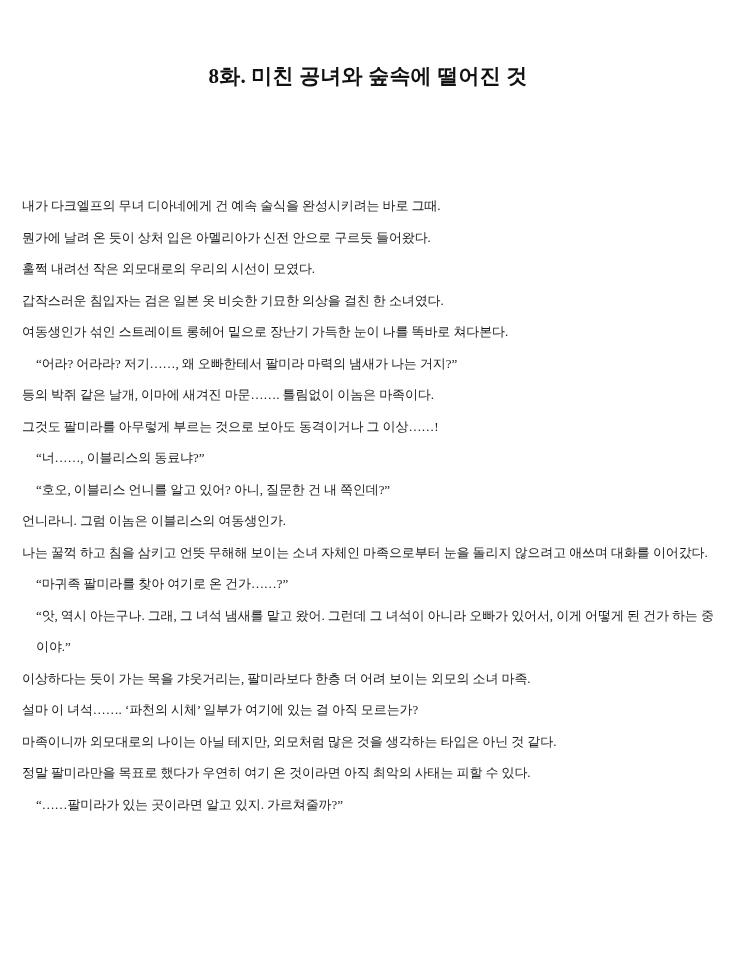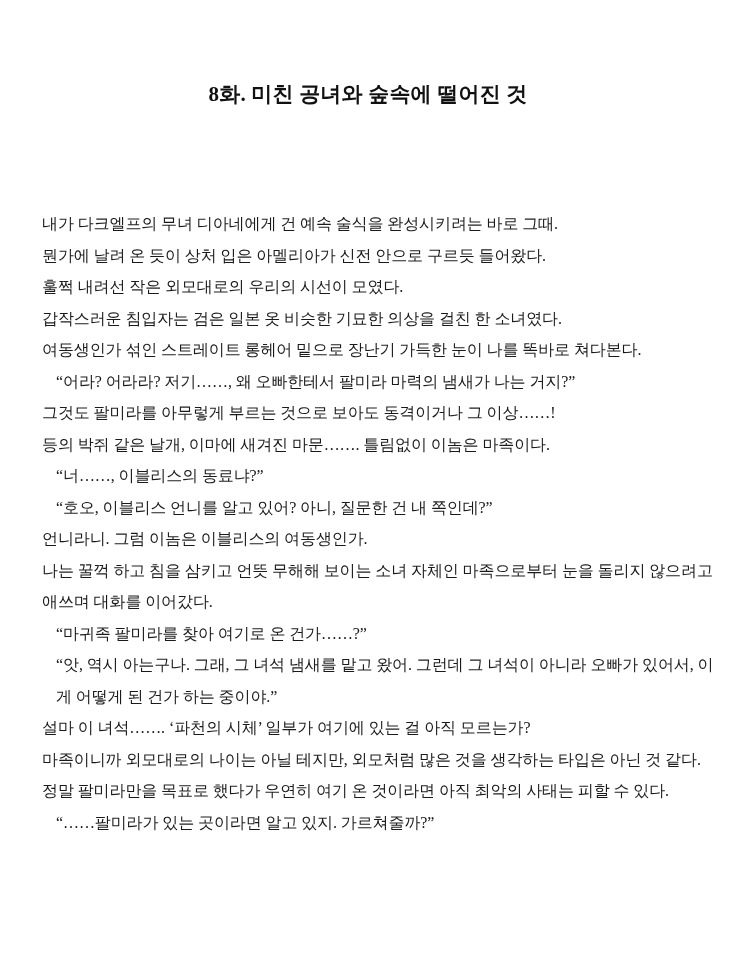--- a/index.html
+++ b/index.html
@@ -18,31 +18,30 @@
     min-height: 953px;
     box-sizing: border-box;
     position: relative;
     background: #ffffff;
   }
   .chapter-title {
     text-align: center;
     font-size: 21px;
     font-weight: bold;
     letter-spacing: 0.2px;
-    padding-top: 80px;
+    padding-top: 62px;
     color: #111111;
   }
   .body-text {
     margin-top: 100px;
     padding: 0 22px 0 22px;
-    font-size: 16px;
+    font-size: 13px;
     line-height: 31.5px;
     color: #1a1a1a;
     letter-spacing: -0.1px;
-    margin-left: 20px;
   }
   .para {
     margin: 0;
     white-space: pre-wrap;
     word-break: break-all;
   }
   .indent {
     text-indent: 0;
     padding-left: 14px;
   }
@@ -54,27 +53,28 @@
 
   <div class="chapter-title">8화. 미친 공녀와 숲속에 떨어진 것</div>
 
   <div class="body-text">
       <div class="para">내가 다크엘프의 무녀 디아네에게 건 예속 술식을 완성시키려는 바로 그때.</div>
       <div class="para">뭔가에 날려 온 듯이 상처 입은 아멜리아가 신전 안으로 구르듯 들어왔다.</div>
       <div class="para">훌쩍 내려선 작은 외모대로의 우리의 시선이 모였다.</div>
       <div class="para">갑작스러운 침입자는 검은 일본 옷 비슷한 기묘한 의상을 걸친 한 소녀였다.</div>
       <div class="para">여동생인가 섞인 스트레이트 롱헤어 밑으로 장난기 가득한 눈이 나를 똑바로 쳐다본다.</div>
       <div class="para indent">“어라? 어라라? 저기……, 왜 오빠한테서 팔미라 마력의 냄새가 나는 거지?”</div>
+      <div class="para">등의 박쥐 같은 날개, 이마에 새겨진 마문……. 틀림없이 이놈은 마족이다.</div>
       <div class="para">그것도 팔미라를 아무렇게 부르는 것으로 보아도 동격이거나 그 이상……!</div>
-      <div class="para">등의 박쥐 같은 날개, 이마에 새겨진 마문……. 틀림없이 이놈은 마족이다.</div>
       <div class="para indent">“너……, 이블리스의 동료냐?”</div>
       <div class="para indent">“호오, 이블리스 언니를 알고 있어? 아니, 질문한 건 내 쪽인데?”</div>
       <div class="para">언니라니. 그럼 이놈은 이블리스의 여동생인가.</div>
       <div class="para">나는 꿀꺽 하고 침을 삼키고 언뜻 무해해 보이는 소녀 자체인 마족으로부터 눈을 돌리지 않으려고 애쓰며 대화를 이어갔다.</div>
       <div class="para indent">“마귀족 팔미라를 찾아 여기로 온 건가……?”</div>
       <div class="para indent">“앗, 역시 아는구나. 그래, 그 녀석 냄새를 맡고 왔어. 그런데 그 녀석이 아니라 오빠가 있어서, 이게 어떻게 된 건가 하는 중이야.”</div>
+      <div class="para">이상하다는 듯이 가는 목을 갸웃거리는, 팔미라보다 한층 더 어려 보이는 외모의 소녀 마족.</div>
       <div class="para">설마 이 녀석……. ‘파천의 시체’ 일부가 여기에 있는 걸 아직 모르는가?</div>
       <div class="para">마족이니까 외모대로의 나이는 아닐 테지만, 외모처럼 많은 것을 생각하는 타입은 아닌 것 같다.</div>
       <div class="para">정말 팔미라만을 목표로 했다가 우연히 여기 온 것이라면 아직 최악의 사태는 피할 수 있다.</div>
       <div class="para indent">“……팔미라가 있는 곳이라면 알고 있지. 가르쳐줄까?”</div>
     </div>
 
 </div>
 
 </body></html>

